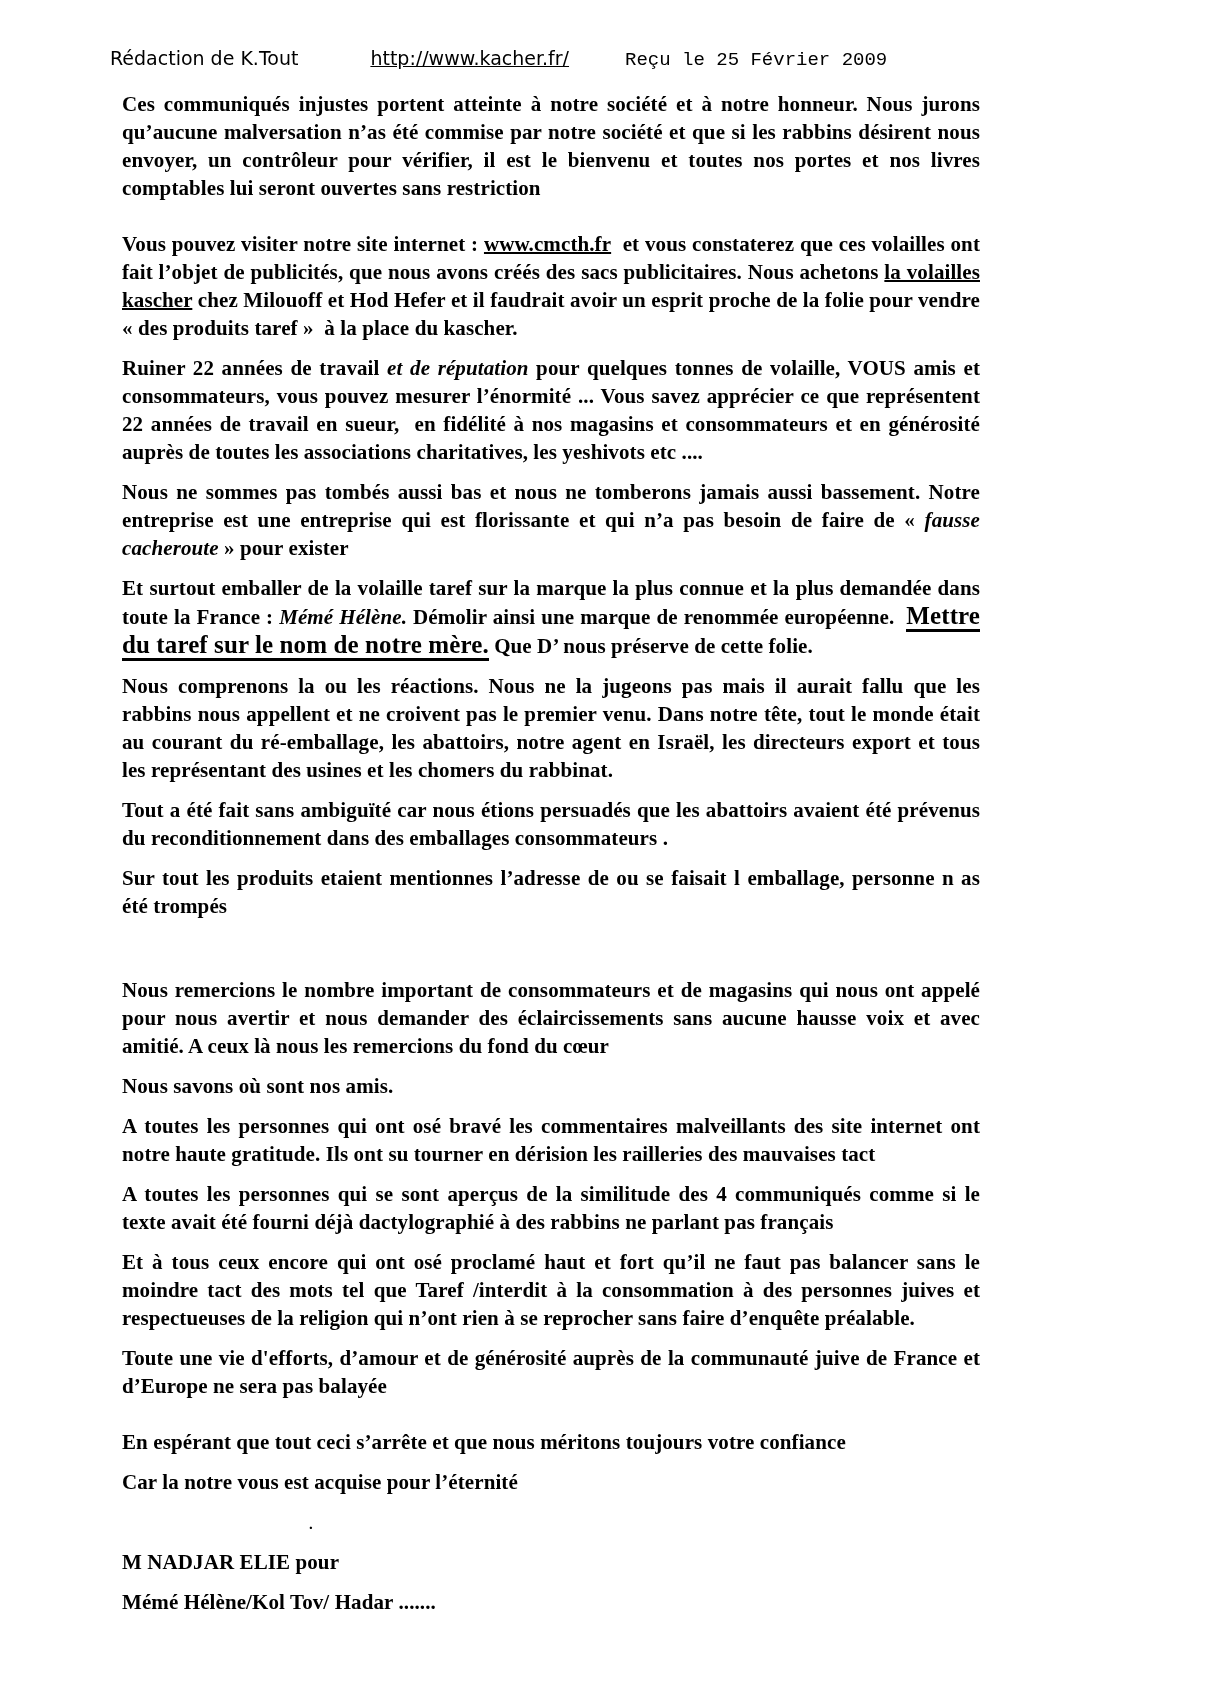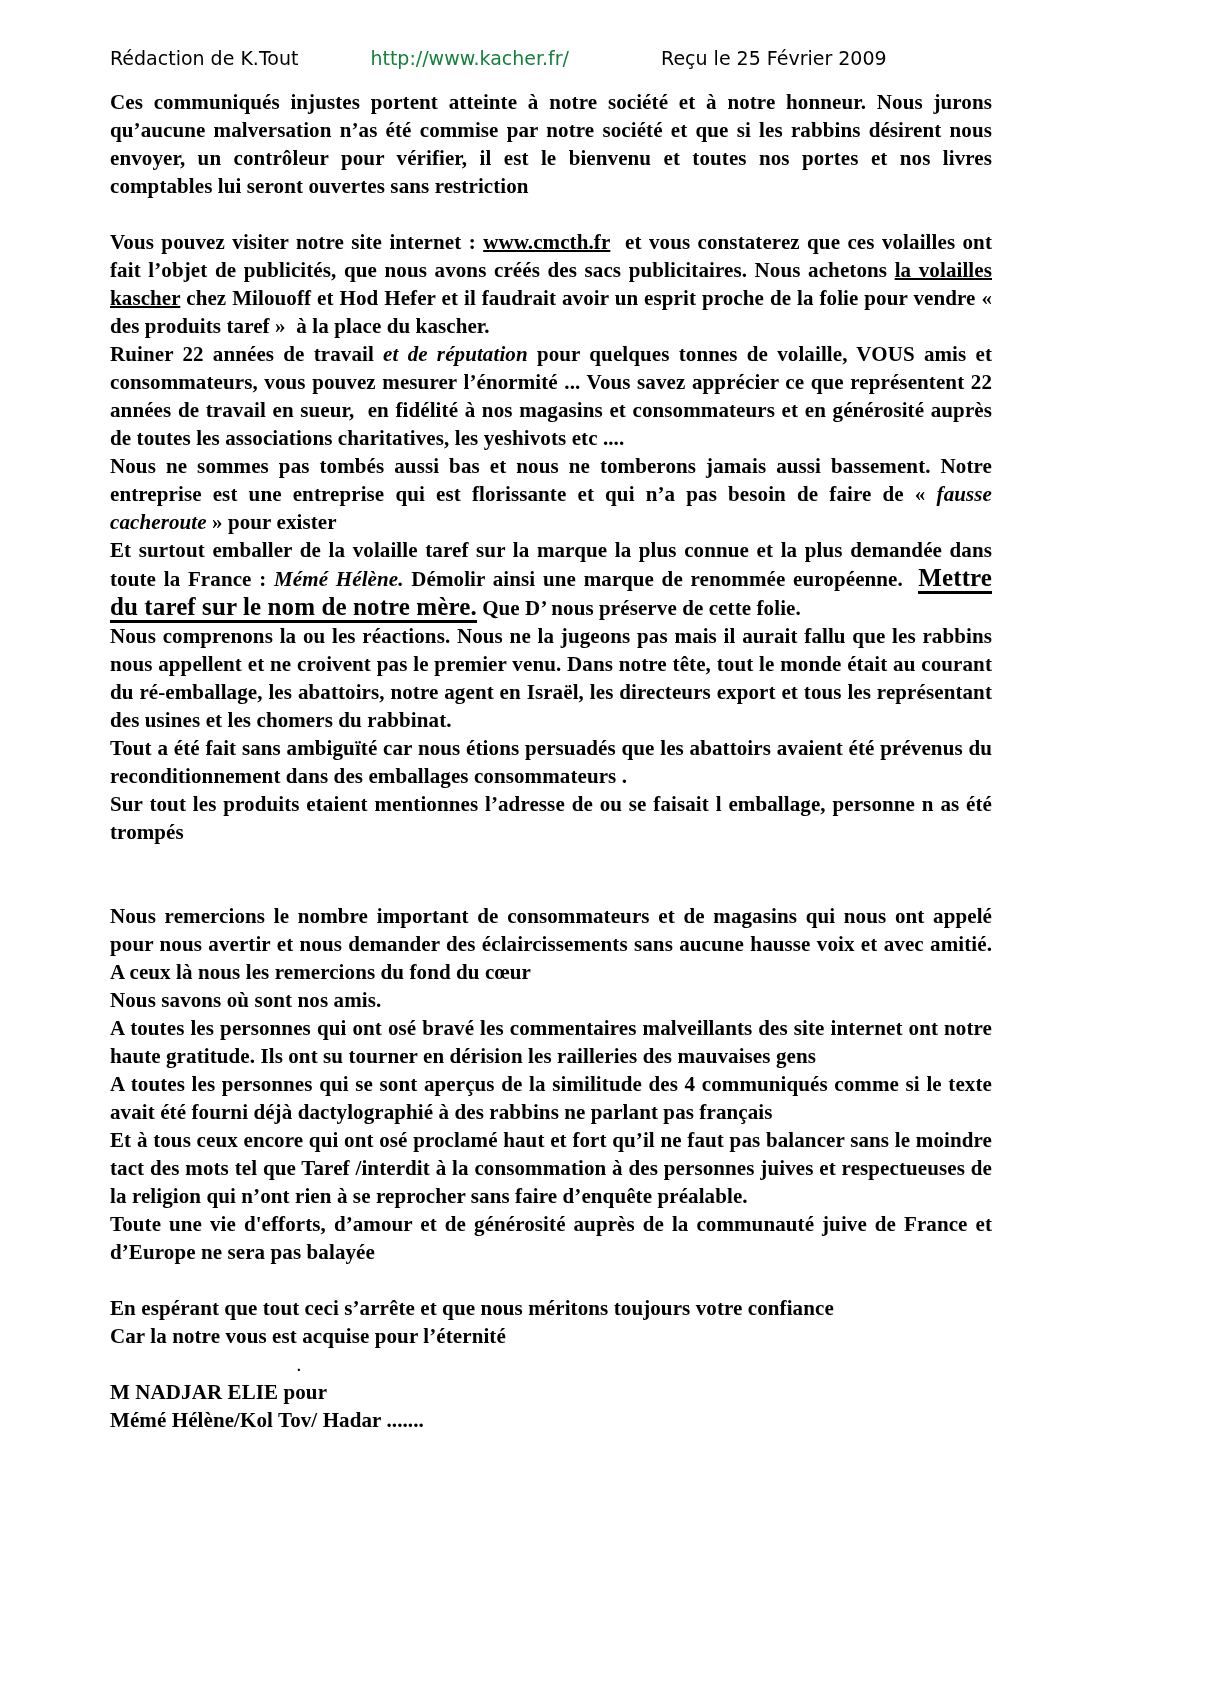--- a/index.html
+++ b/index.html
@@ -19,36 +19,38 @@
   }
   .doc-header {
     font-family: "DejaVu Sans", sans-serif;
     font-size: 19px;
     line-height: 24px;
     white-space: nowrap;
     margin-bottom: 18px;
   }
   .doc-header .url {
     margin-left: 72px;
-    color: #15803d;
+    text-decoration: underline;
+    color: #000000;
   }
   .doc-header .received {
-    margin-left: 92px;
+    margin-left: 56px;
+    font-family: Liberation Mono, monospace;
   }
   .doc-body {
     font-family: "Liberation Serif", serif;
     font-weight: bold;
     font-size: 21px;
     line-height: 28px;
     text-align: justify;
     text-align-last: left;
     letter-spacing: 0.1px;
   }
   .block { margin: 0; }
-  p.para { margin: 0; font-family: Liberation Serif, serif; }
+  p.para { margin: 12px; font-family: Liberation Serif, serif; }
   .run-plain { }
   .run-u {
     text-decoration: underline;
     text-decoration-thickness: 2px;
   }
   .run-i { font-style: italic; }
   .run-bigu {
     font-size: 25px;
     border-bottom: 3px solid #000000;
   }
@@ -75,21 +77,21 @@
         <p class="para"><span class="run-plain">Ruiner 22 années de travail </span><span class="run-i">et de réputation</span><span class="run-plain"> pour quelques tonnes de volaille, VOUS amis et consommateurs, vous pouvez mesurer l’énormité ... Vous savez apprécier ce que représentent 22 années de travail en sueur,&nbsp; en fidélité à nos magasins et consommateurs et en générosité auprès de toutes les associations charitatives, les yeshivots etc ....</span></p>
         <p class="para"><span class="run-plain">Nous ne sommes pas tombés aussi bas et nous ne tomberons jamais aussi bassement. Notre entreprise est une entreprise qui est florissante et qui n’a pas besoin de faire de « </span><span class="run-i">fausse cacheroute</span><span class="run-plain"> » pour exister</span></p>
         <p class="para"><span class="run-plain">Et surtout emballer de la volaille taref sur la marque la plus connue et la plus demandée dans toute la France : </span><span class="run-i">Mémé Hélène.</span><span class="run-plain"> Démolir ainsi une marque de renommée européenne.&nbsp; </span><span class="run-bigu">Mettre du taref sur le nom de notre mère.</span><span class="run-plain"> Que D’ nous préserve de cette folie.</span></p>
         <p class="para"><span class="run-plain">Nous comprenons la ou les réactions. Nous ne la jugeons pas mais il aurait fallu que les rabbins nous appellent et ne croivent pas le premier venu. Dans notre tête, tout le monde était au courant du ré-emballage, les abattoirs, notre agent en Israël, les directeurs export et tous les représentant des usines et les chomers du rabbinat.</span></p>
         <p class="para"><span class="run-plain">Tout a été fait sans ambiguïté car nous étions persuadés que les abattoirs avaient été prévenus du reconditionnement dans des emballages consommateurs .</span></p>
         <p class="para"><span class="run-plain">Sur tout les produits etaient mentionnes l’adresse de ou se faisait l emballage, personne n as été trompés</span></p>
       </div>
       <div class="block" style="margin-top: 56px;">
         <p class="para"><span class="run-plain">Nous remercions le nombre important de consommateurs et de magasins qui nous ont appelé pour nous avertir et nous demander des éclaircissements sans aucune hausse voix et avec amitié. A ceux là nous les remercions du fond du cœur</span></p>
         <p class="para"><span class="run-plain">Nous savons où sont nos amis.</span></p>
-        <p class="para"><span class="run-plain">A toutes les personnes qui ont osé bravé les commentaires malveillants des site internet ont notre haute gratitude. Ils ont su tourner en dérision les railleries des mauvaises gens</span></p>
+        <p class="para"><span class="run-plain">A toutes les personnes qui ont osé bravé les commentaires malveillants des site internet ont notre haute gratitude. Ils ont su tourner en dérision les railleries des mauvaises tact</span></p>
         <p class="para"><span class="run-plain">A toutes les personnes qui se sont aperçus de la similitude des 4 communiqués comme si le texte avait été fourni déjà dactylographié à des rabbins ne parlant pas français</span></p>
         <p class="para"><span class="run-plain">Et à tous ceux encore qui ont osé proclamé haut et fort qu’il ne faut pas balancer sans le moindre tact des mots tel que Taref /interdit à la consommation à des personnes juives et respectueuses de la religion qui n’ont rien à se reprocher sans faire d’enquête préalable.</span></p>
         <p class="para"><span class="run-plain">Toute une vie d'efforts, d’amour et de générosité auprès de la communauté juive de France et d’Europe ne sera pas balayée</span></p>
       </div>
       <div class="block" style="margin-top: 28px;">
         <p class="para"><span class="run-plain">En espérant que tout ceci s’arrête et que nous méritons toujours votre confiance</span></p>
         <p class="para"><span class="run-plain">Car la notre vous est acquise pour l’éternité</span></p>
       </div>
       <div class="block">
         <p class="para"><span class="run-stray">.</span></p>

